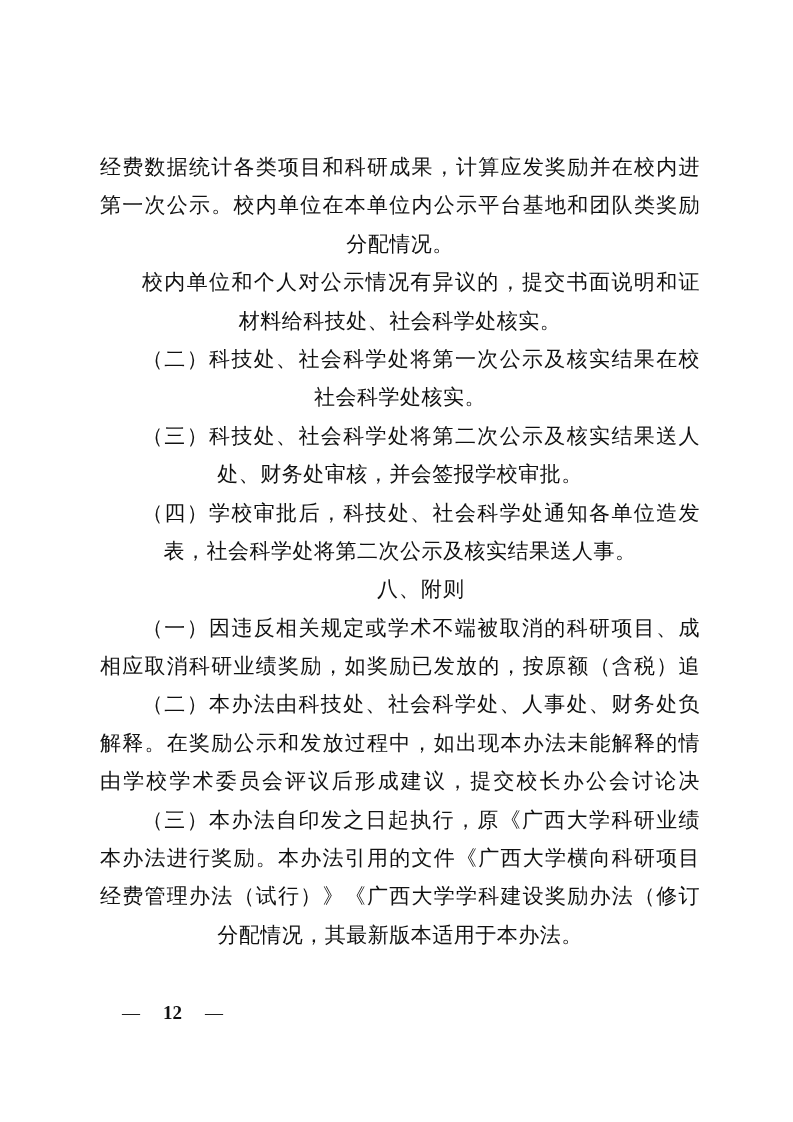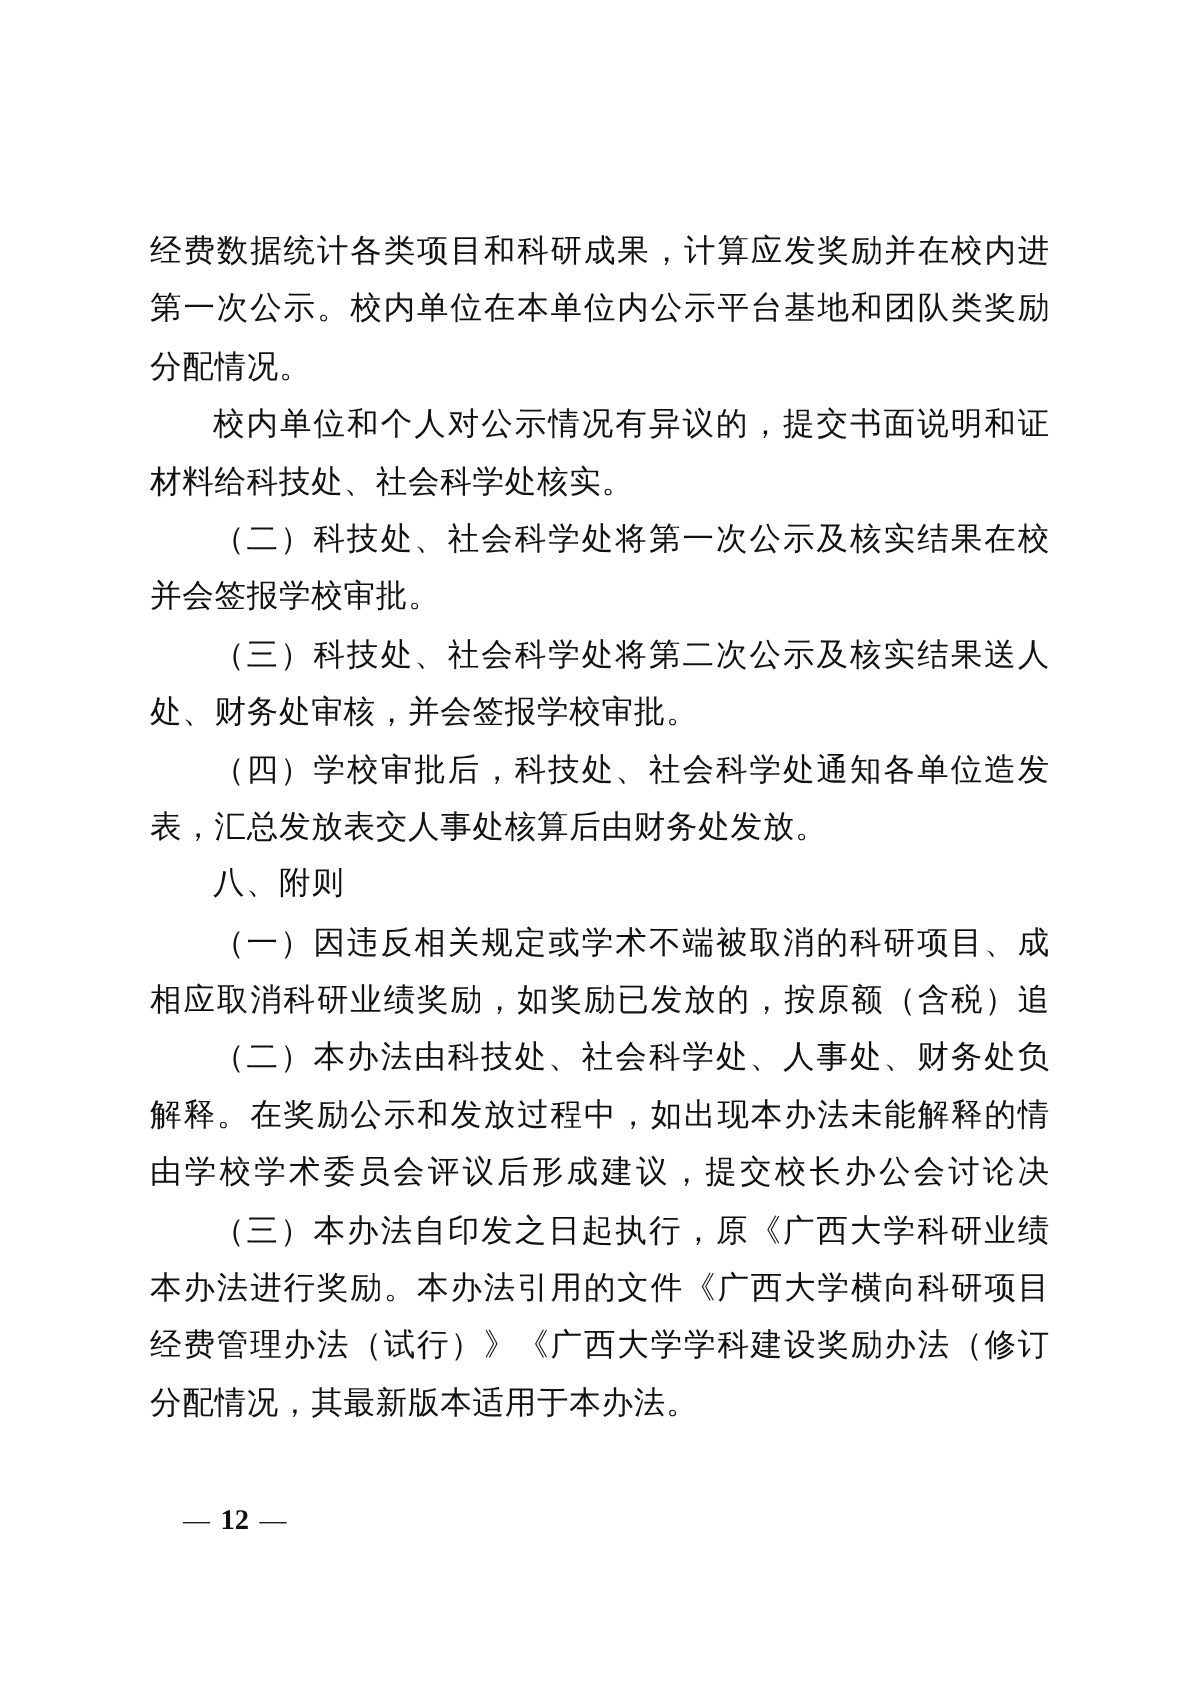--- a/index.html
+++ b/index.html
@@ -20,21 +20,21 @@
     position: absolute;
     left: 100px;
     top: 148px;
     width: 600px;
   }
   .line {
     height: 38.4px;
     line-height: 38.4px;
     font-size: 21px;
     letter-spacing: 0.5px;
-    text-align: left;
+    text-align: center;
     overflow: hidden;
   }
   .line.fill {
     text-align: justify;
     text-align-last: justify;
     text-justify: inter-ideograph;
   }
   .line.indent {
     text-indent: 42px;
   }
@@ -52,39 +52,39 @@
     font-size: 18px;
     color: #111111;
     white-space: nowrap;
   }
   .footer .dash {
     font-weight: normal;
   }
   .footer .num {
     font-weight: bold;
     font-size: 19px;
-    margin: 0 7px;
+    margin: 0 23px;
   }
 </style>
 </head>
 <body>
 
 <div class="page">
   <div class="doc-body" id="doc-body">
       <div class="line fill">经费数据统计各类项目和科研成果，计算应发奖励并在校内进行</div>
       <div class="line fill">第一次公示。校内单位在本单位内公示平台基地和团队类奖励拟</div>
       <div class="line">分配情况。</div>
       <div class="line fill indent">校内单位和个人对公示情况有异议的，提交书面说明和证明</div>
       <div class="line">材料给科技处、社会科学处核实。</div>
       <div class="line fill indent">（二）科技处、社会科学处将第一次公示及核实结果在校内</div>
-      <div class="line">并会签报学校审批。</div>
+      <div class="line">社会科学处核实。</div>
       <div class="line fill indent">（三）科技处、社会科学处将第二次公示及核实结果送人事</div>
       <div class="line">处、财务处审核，并会签报学校审批。</div>
       <div class="line fill indent">（四）学校审批后，科技处、社会科学处通知各单位造发放</div>
-      <div class="line">表，汇总发放表交人事处核算后由财务处发放。</div>
+      <div class="line">表，社会科学处将第二次公示及核实结果送人事。</div>
       <div class="line indent heading">八、附则</div>
       <div class="line fill indent">（一）因违反相关规定或学术不端被取消的科研项目、成果，</div>
       <div class="line fill">相应取消科研业绩奖励，如奖励已发放的，按原额（含税）追回。</div>
       <div class="line fill indent">（二）本办法由科技处、社会科学处、人事处、财务处负责</div>
       <div class="line fill">解释。在奖励公示和发放过程中，如出现本办法未能解释的情况，</div>
       <div class="line fill">由学校学术委员会评议后形成建议，提交校长办公会讨论决定。</div>
       <div class="line fill indent">（三）本办法自印发之日起执行，原《广西大学科研业绩奖</div>
       <div class="line fill">本办法进行奖励。本办法引用的文件《广西大学横向科研项目及</div>
       <div class="line fill">经费管理办法（试行）》《广西大学学科建设奖励办法（修订试行）》</div>
       <div class="line">分配情况，其最新版本适用于本办法。</div>

